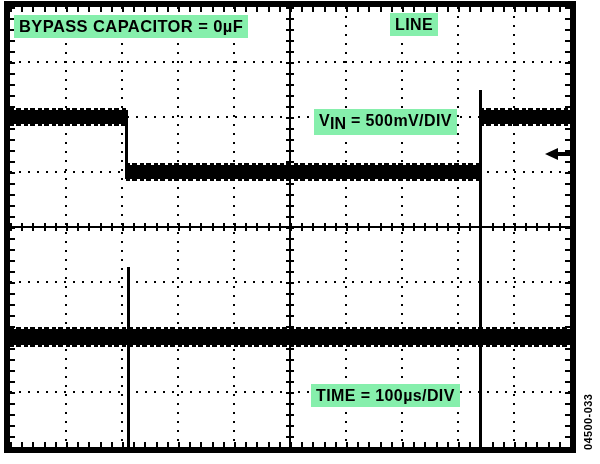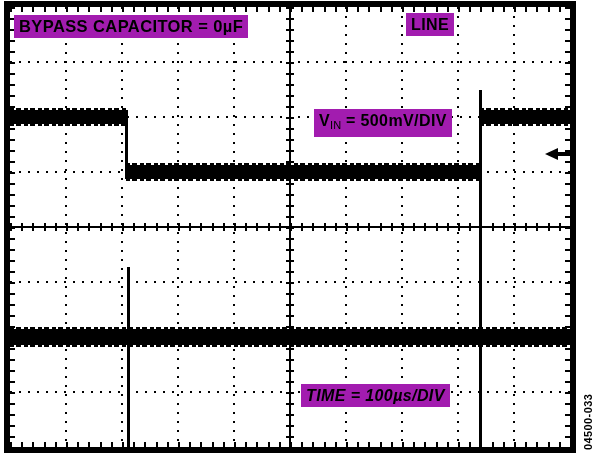--- a/index.html
+++ b/index.html
@@ -24,28 +24,28 @@
   
   .btick-top{position:absolute;left:0;right:0;top:0;height:5px;
         background:repeating-linear-gradient(to right,#000 0 2px,transparent 2px 11.2px);}
   .btick-bottom{position:absolute;left:0;right:0;bottom:0;height:5px;
         background:repeating-linear-gradient(to right,#000 0 2px,transparent 2px 11.2px);}
   .btick-left{position:absolute;top:0;bottom:0;left:0;width:5px;
         background:repeating-linear-gradient(to bottom,#000 0 2px,transparent 2px 11px);}
   .btick-right{position:absolute;top:0;bottom:0;right:0;width:5px;
         background:repeating-linear-gradient(to bottom,#000 0 2px,transparent 2px 11px);}
   
-  .lbl{position:absolute;background:#a21caf;font-weight:bold;font-size:16px;
+  .lbl{position:absolute;background:#86efac;font-weight:bold;font-size:16px;
        letter-spacing:.4px;line-height:19px;padding:2px 5px;white-space:nowrap;}
   #lbl-bypass{left:4px;top:8px;font-size:16.5px;}
-  #lbl-line{left:396px;top:6px;}
+  #lbl-line{left:380px;top:6px;}
   #lbl-vin{left:304px;top:102px;}
   #lbl-vout{left:295px;top:264px;}
-  #lbl-time{left:291px;top:377px;font-style:italic;}
-  .lbl sub{font-size:11px;vertical-align:-3px;font-weight:normal;letter-spacing:0;}
+  #lbl-time{left:301px;top:377px;}
+  .lbl sub{font-size:16px;vertical-align:-3px;font-weight:bold;letter-spacing:0;}
   
   #traces{position:absolute;inset:0;}
   .seg{position:absolute;background:#000;}
   .noisy::before,.noisy::after{content:"";position:absolute;left:0;right:0;height:3px;
        background:repeating-linear-gradient(90deg,#000 0 4px,transparent 4px 6px,#000 6px 11px,transparent 11px 14px);}
   .noisy::before{top:-2px;}
   .noisy::after{bottom:-2px;}
   
   .arrow{position:absolute;right:12px;top:141px;width:0;height:0;
        border-top:6px solid transparent;border-bottom:6px solid transparent;

